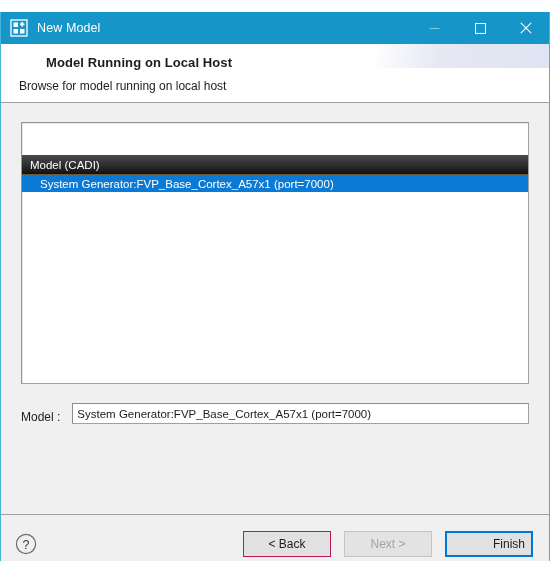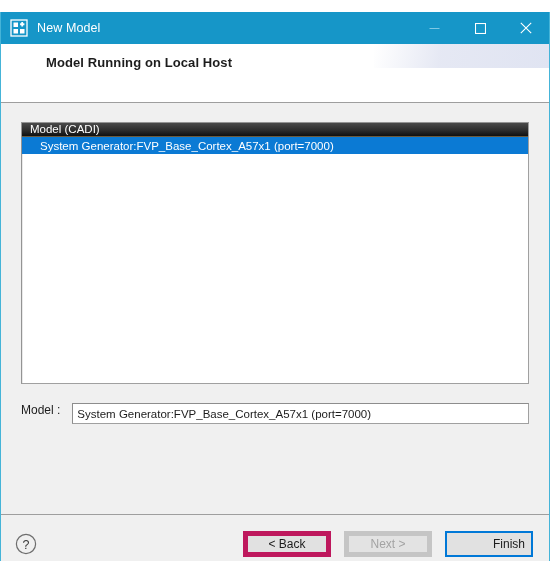--- a/index.html
+++ b/index.html
@@ -110,25 +110,26 @@
     height: 262px;
     background: #ffffff;
     border: 1px solid #a0a0a0;
     border-top-color: #949494;
     border-left-color: #949494;
     box-shadow: inset 1px 1px 0 #e9e9e9;
     overflow: hidden;
     position: relative;
   }
   .col-header {
-    height: 14px;
+    height: 20px;
     background: linear-gradient(to bottom, #4a4a4a 0%, #2d2d2d 55%, #101010 100%);
     border-bottom: 1px solid #6b5b3e;
     display: flex;
-    align-items: flex-start;
+    align-items: center;
+    margin-top: 32px;
   }
   .col-header-cell {
     color: #ffffff;
     font-size: 11.5px;
     padding-left: 8px;
     white-space: nowrap;
   }
   .row {
     height: 17px;
     display: flex;
@@ -139,21 +140,21 @@
     white-space: nowrap;
   }
   .row.selected {
     background: #0b7ad4;
     color: #ffffff;
   }
 
   
   .model-row {
     display: flex;
-    align-items: flex-start;
+    align-items: flex-end;
     margin-top: 19px;
   }
   .model-label {
     font-size: 12px;
     color: #1c1c1c;
     white-space: nowrap;
     flex: 0 0 auto;
   }
   .model-input {
     flex: 1 1 auto;
@@ -186,21 +187,21 @@
   }
   .btn-group {
     margin-left: auto;
     display: flex;
     align-items: center;
   }
   .btn {
     width: 88px;
     height: 26px;
     background: #e1e1e1;
-    border: 5px solid #be185d;
+    border: 1px solid #be185d;
     font-family: "Liberation Sans", sans-serif;
     font-size: 12px;
     color: #1c1c1c;
     cursor: default;
     display: flex;
     align-items: center;
     justify-content: center;
   }
   .btn + .btn { margin-left: 13px; }
   .btn.disabled {
@@ -246,20 +247,21 @@
         <svg width="12" height="12" viewBox="0 0 12 12">
           <path d="M0.8 0.8 L11.2 11.2 M11.2 0.8 L0.8 11.2" stroke="#ffffff" stroke-width="1.1"></path>
         </svg>
       </div>
     </div>
   </div>
 
   <div class="header">
     <div class="header-banner"></div>
     <div class="header-title">Model Running on Local Host</div>
+    <div class="header-desc">Browse for model running on local host</div>
   </div>
 
   <div class="body">
 
     <div class="listbox">
       <div class="col-header">
         <span class="col-header-cell">Model (CADI)</span>
       </div>
       <div class="row selected">
         <span>System Generator:FVP_Base_Cortex_A57x1 (port=7000)</span>

